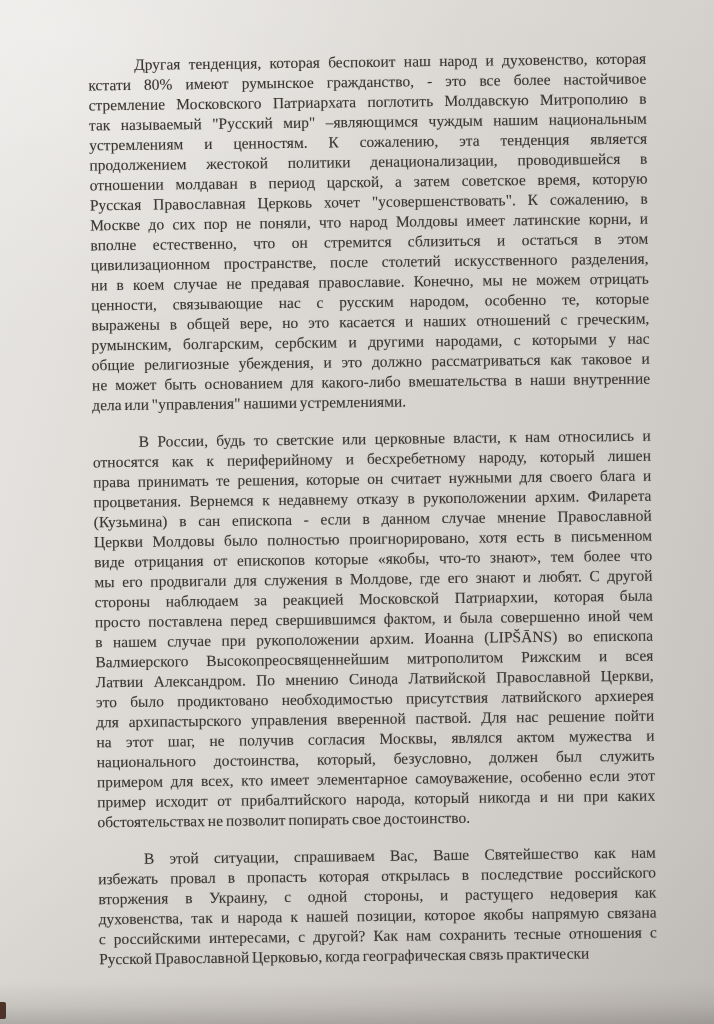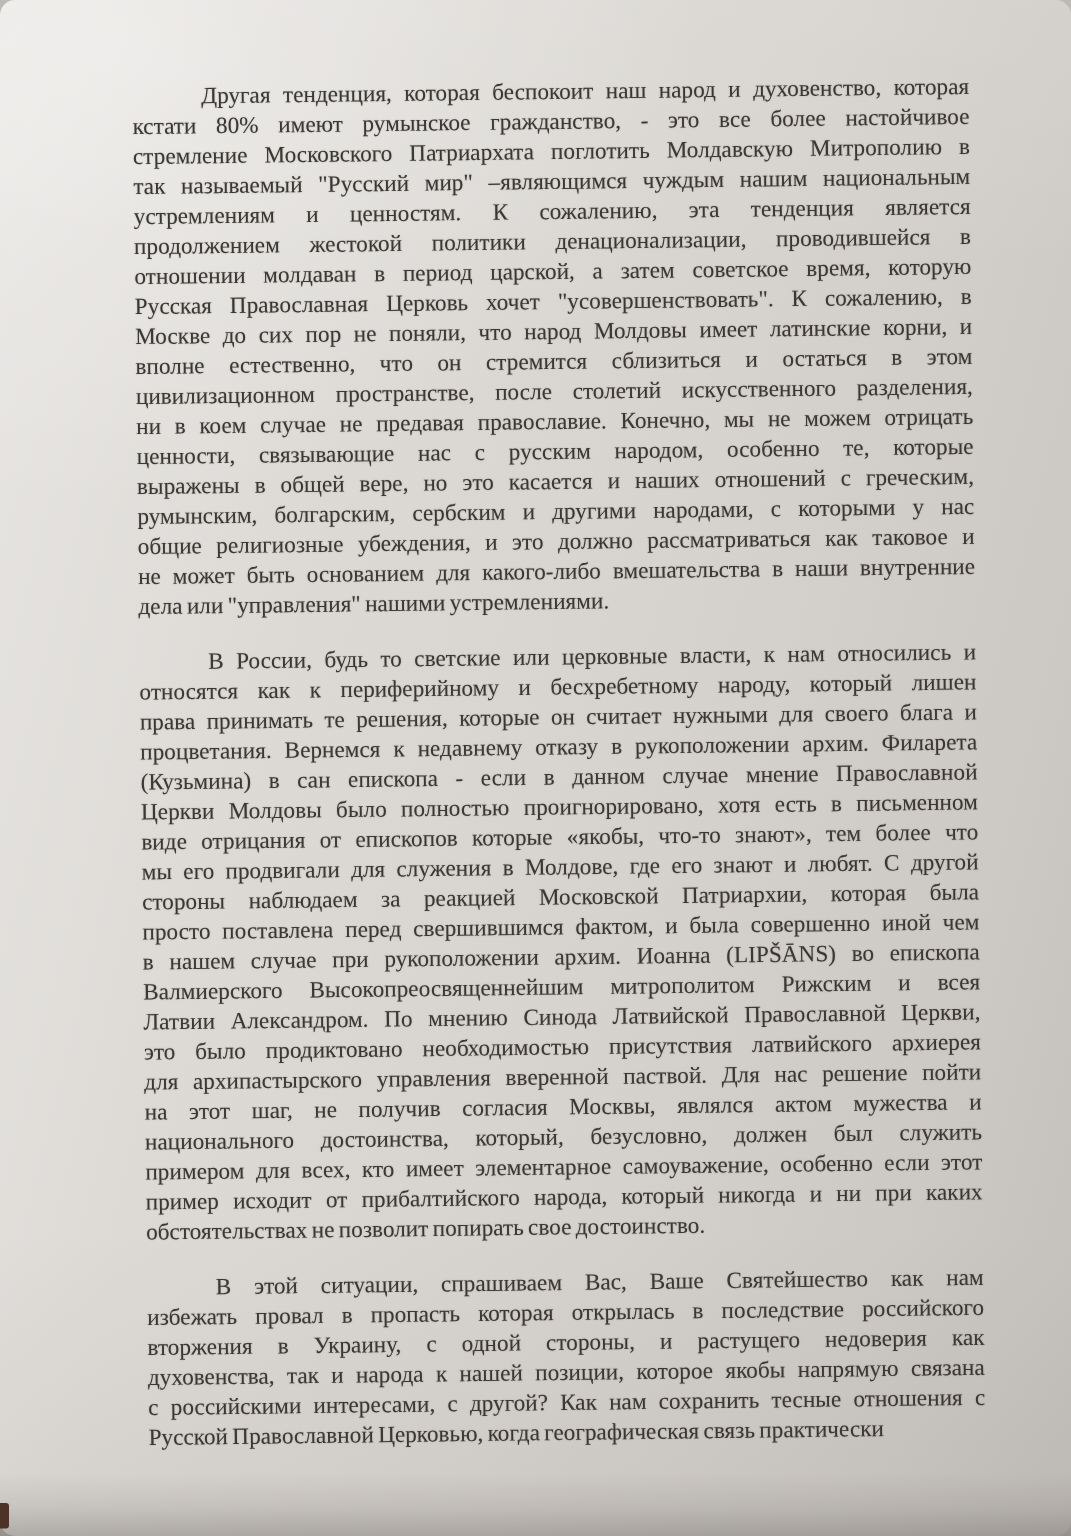--- a/index.html
+++ b/index.html
@@ -13,21 +13,20 @@
     position: relative;
     background: #b6b2ad;
     font-family: "Liberation Serif", "DejaVu Serif", serif;
   }
   .photo {
     position: absolute;
     inset: 0;
     background:
       radial-gradient(ellipse 700px 500px at 8% 4%, rgba(255,255,255,0.30), rgba(255,255,255,0) 60%),
       linear-gradient(104deg, #e8e6e3 0%, #ddDAd6 30%, #d6d2cd 58%, #cdc9c4 82%, #c3bfba 100%);
-    border-radius: 10px;
   }
   
   .page-sheen {
     position: absolute;
     inset: 0;
     background: linear-gradient(to bottom, rgba(255,255,255,0.10) 0%, rgba(255,255,255,0) 18%, rgba(0,0,0,0) 80%, rgba(80,75,70,0.06) 100%);
     pointer-events: none;
   }
   .text-block {
     position: absolute;

